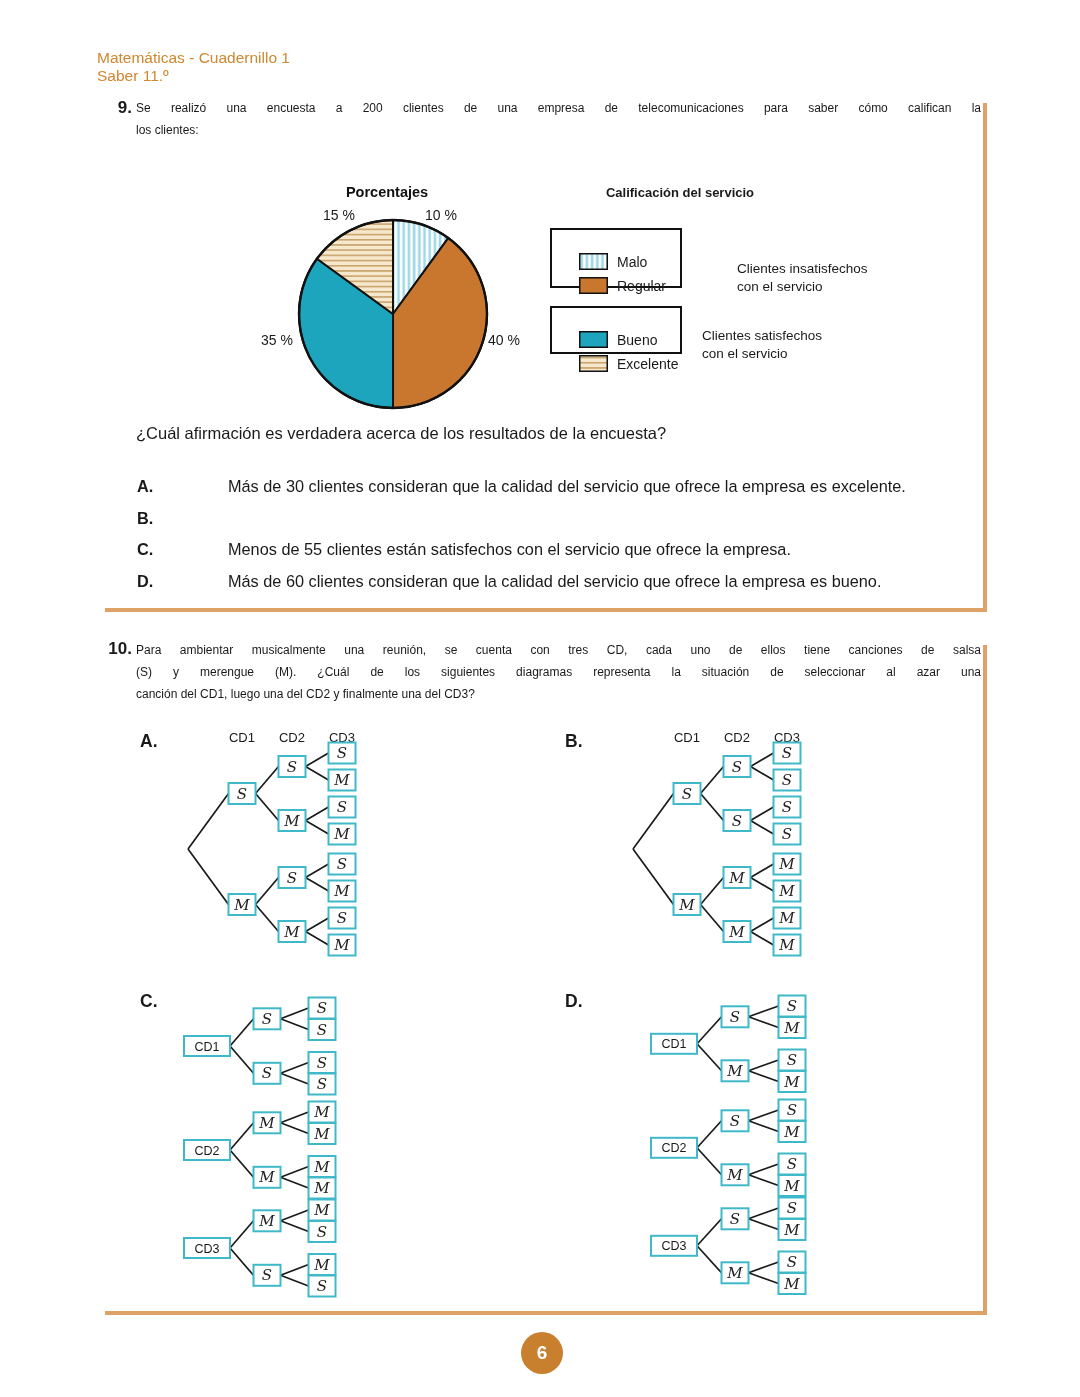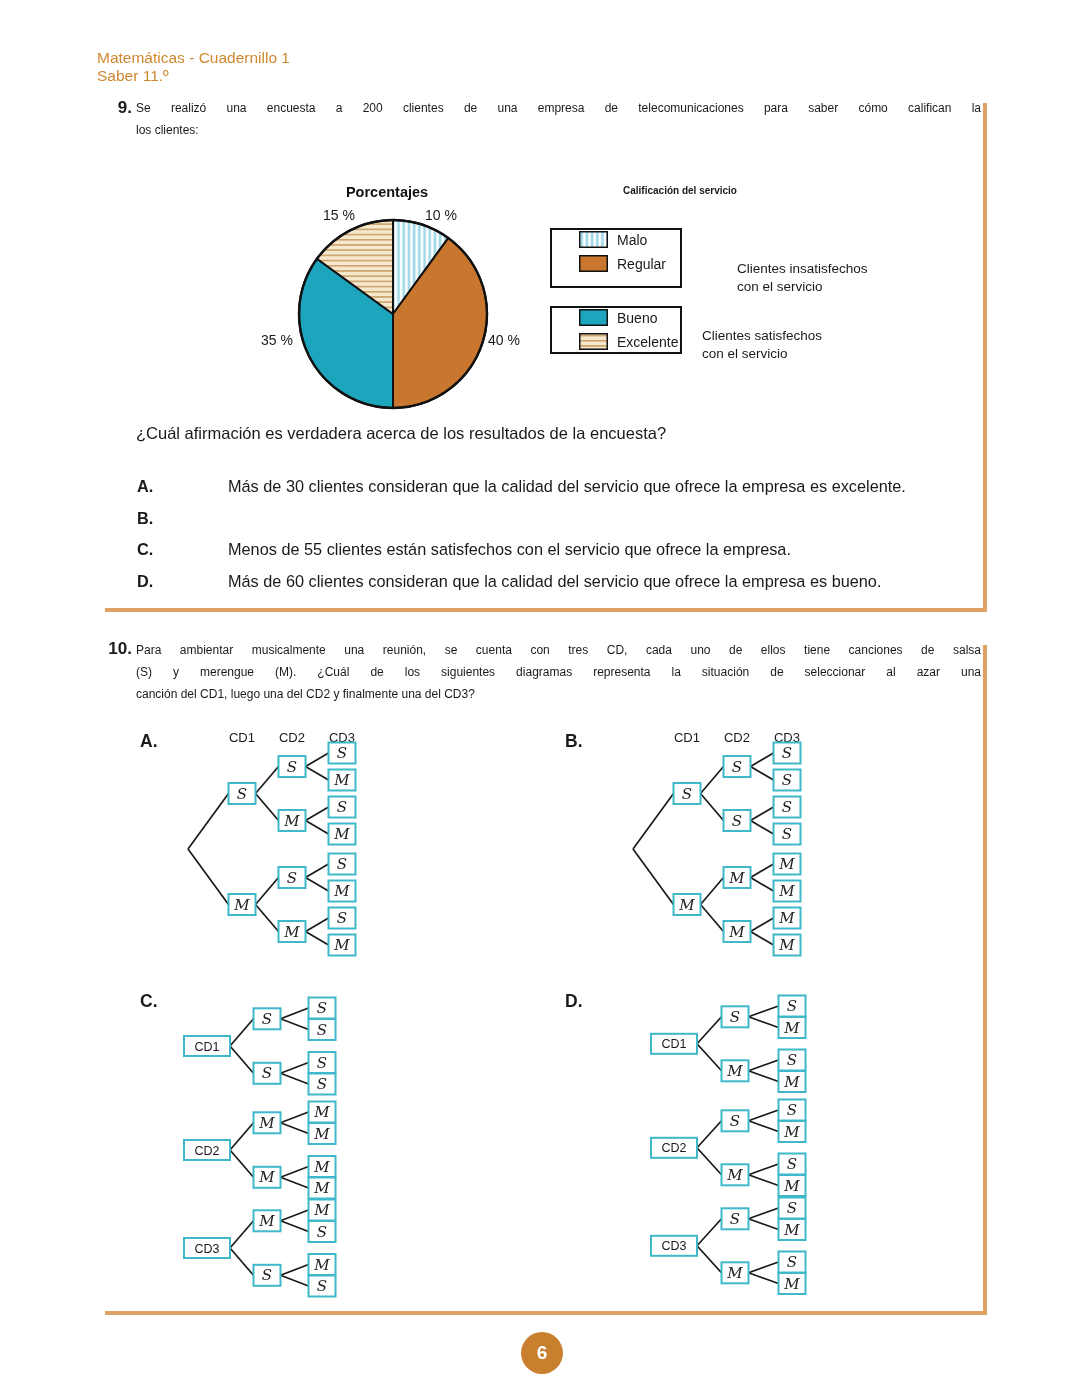--- a/index.html
+++ b/index.html
@@ -18,22 +18,22 @@
   .q9question{left:136px;top:424px;font-size:16.5px;}
   .optrow{position:absolute;left:137px;height:22px;width:860px;}
   .optletter{position:absolute;left:0;font-weight:bold;font-size:16.3px;}
   .opttext{position:absolute;left:46px;font-size:16.3px;white-space:nowrap;margin-left:45px;}
   .accent-v{width:3.5px;background:var(--accent,#dfa266);}
   .accent-h{height:3.5px;background:var(--accent,#dfa266);}
   .av-q9{left:983px;top:103px;height:508px;}
   .ah-q9{left:105px;top:608px;width:882px;}
   .av-q10{left:983px;top:645px;height:669px;}
   .ah-bottom{left:105px;top:1311px;width:882px;}
-  .legend-title{left:545px;top:185px;width:270px;text-align:center;font-weight:bold;font-size:10px;}
-  .legend-box{width:132px;border:2px solid #111;background:#fff;padding-top:1px;box-sizing:border-box;}
+  .legend-title{left:545px;top:185px;width:270px;text-align:center;font-weight:bold;font-size:13px;}
+  .legend-box{width:132px;border:2px solid #111;background:#fff;padding-top:23px;box-sizing:border-box;}
   .lb0{left:550px;top:228px;height:60px;}
   .lb1{left:550px;top:306px;height:48px;}
   .lrow{display:flex;align-items:center;height:17px;margin:0 0 7px 27px;}
   .lrow .lbl{margin-left:9px;font-size:14px;}
   .legend-note{font-size:13.5px;line-height:17.5px;}
   .ln0{left:737px;top:237px;margin-top:23px;}
   .ln1{left:702px;top:327px;}
   .diaglabel{font-weight:bold;font-size:17.5px;}
   .footer-circle{left:521px;top:1332px;width:42px;height:42px;border-radius:50%;
      background:var(--circle-orange,#c8802f);color:#fff;font-weight:bold;font-size:19px;

